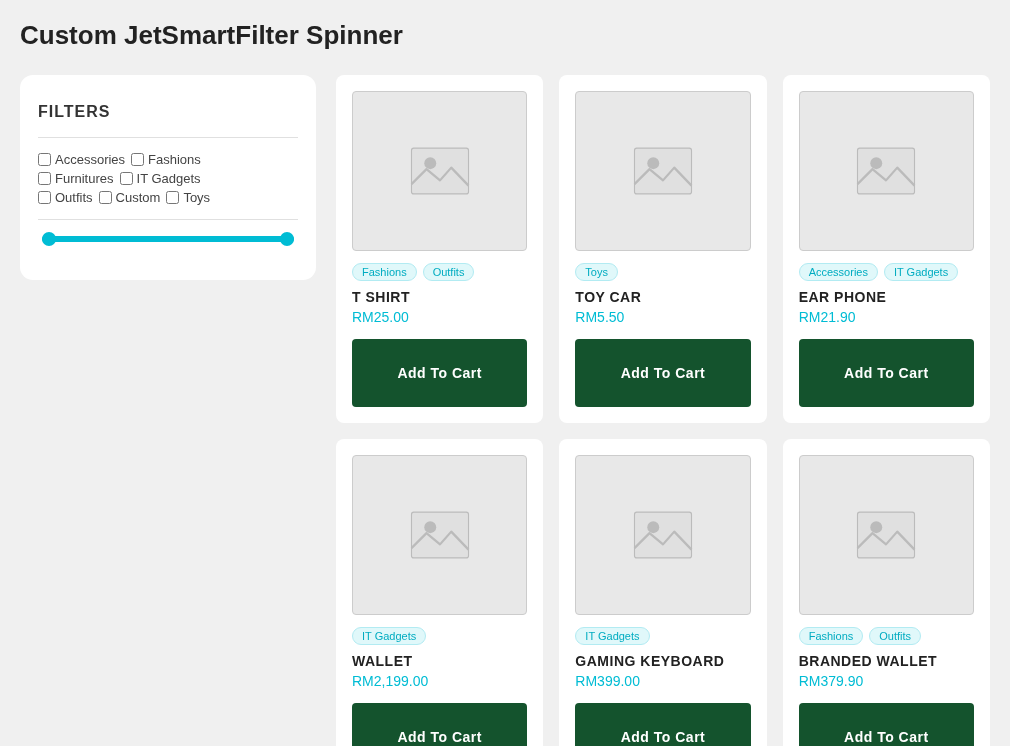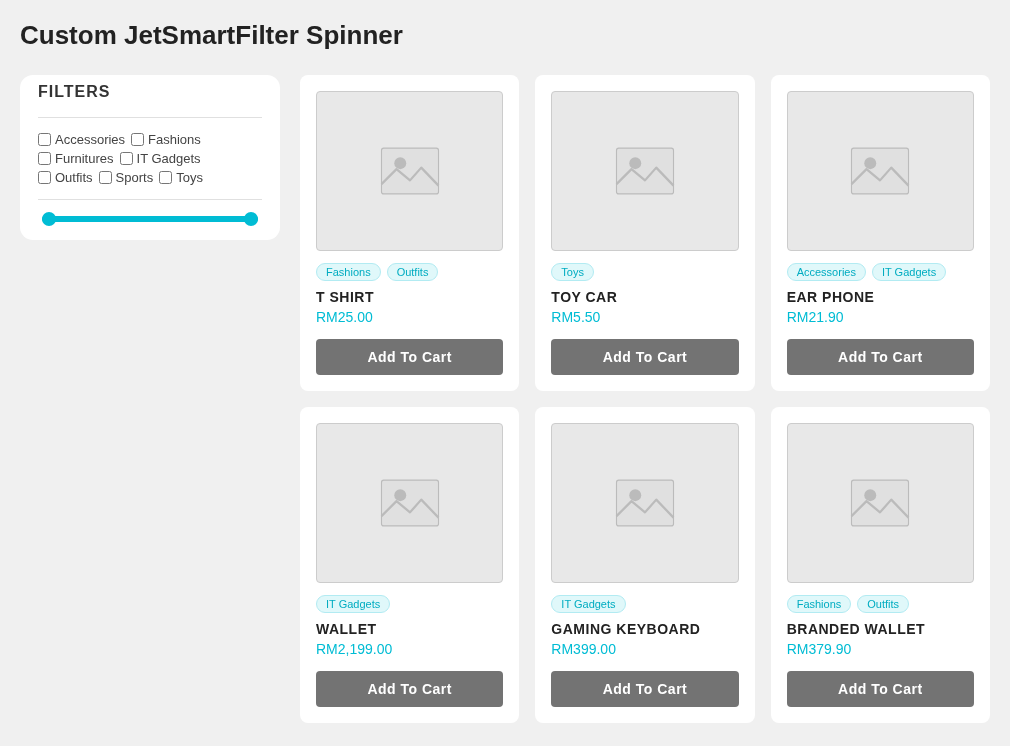--- a/index.html
+++ b/index.html
@@ -18,22 +18,22 @@
     .main-layout {
       display: flex;
       gap: 20px;
       max-width: 1010px;
       margin: 0 auto;
     }
     
     .sidebar {
       background: #fff;
       border-radius: 13px;
-      padding: 8px 18px;
-      width: 260px;
+      padding: 28px 18px;
+      width: 296px;
       min-width: 240px;
       flex-shrink: 0;
       height: fit-content;
     }
     .sidebar-title {
       font-size: 16px;
       font-weight: bold;
       color: #333;
       letter-spacing: 1px;
       margin-bottom: 16px;
@@ -166,25 +166,25 @@
       letter-spacing: 0.5px;
       margin-bottom: 4px;
     }
     .product-price {
       font-size: 14px;
       color: #00bcd4;
       margin-bottom: 14px;
     }
     .add-to-cart-btn {
       width: 100%;
-      background: #737373;
+      background: #14532d;
       color: #fff;
       border: none;
       border-radius: 4px;
-      padding: 10px 0;
+      padding: 26px 0;
       font-size: 14px;
       font-weight: bold;
       cursor: pointer;
       letter-spacing: 0.5px;
       margin-top: auto;
     }
   </style>
 </head>
 <body>
 
@@ -218,21 +218,21 @@
       </label>
     </div>
     <div class="checkbox-group">
 
       <label class="checkbox-item">
         <input type="checkbox" style="">
         <span>Outfits</span>
       </label>
       <label class="checkbox-item">
         <input type="checkbox" style="">
-        <span>Sports</span>
+        <span>Custom</span>
       </label>
       <label class="checkbox-item">
         <input type="checkbox" style="">
         <span>Toys</span>
       </label>
     </div>
     <hr class="sidebar-divider">
     <div class="price-section">
       <div class="price-range">
         <div class="price-range-fill"></div>

